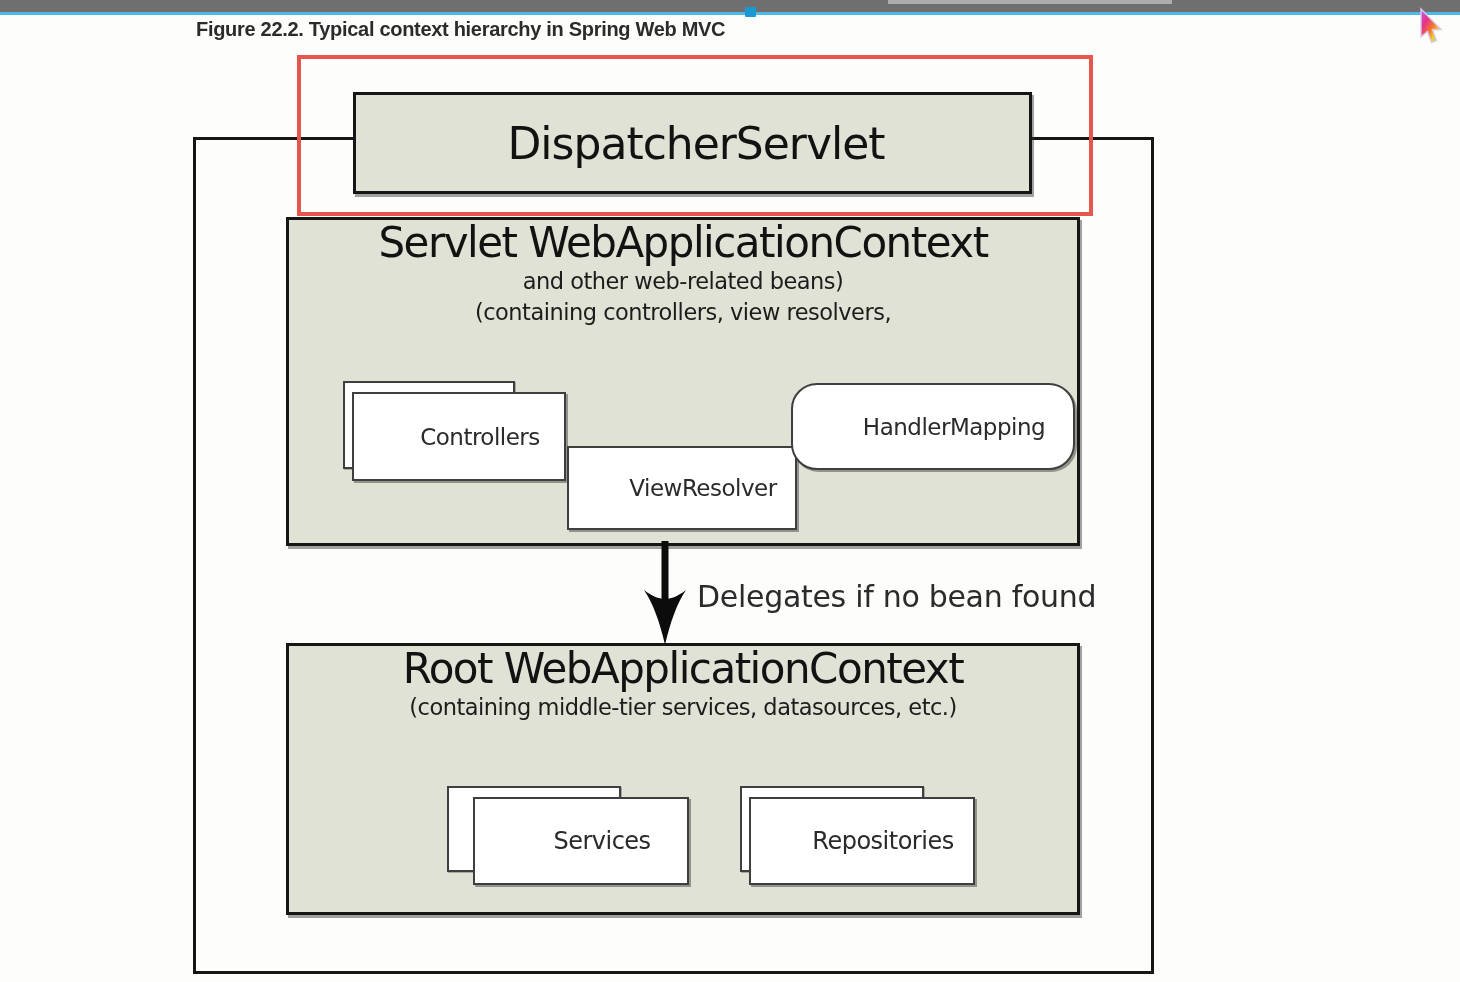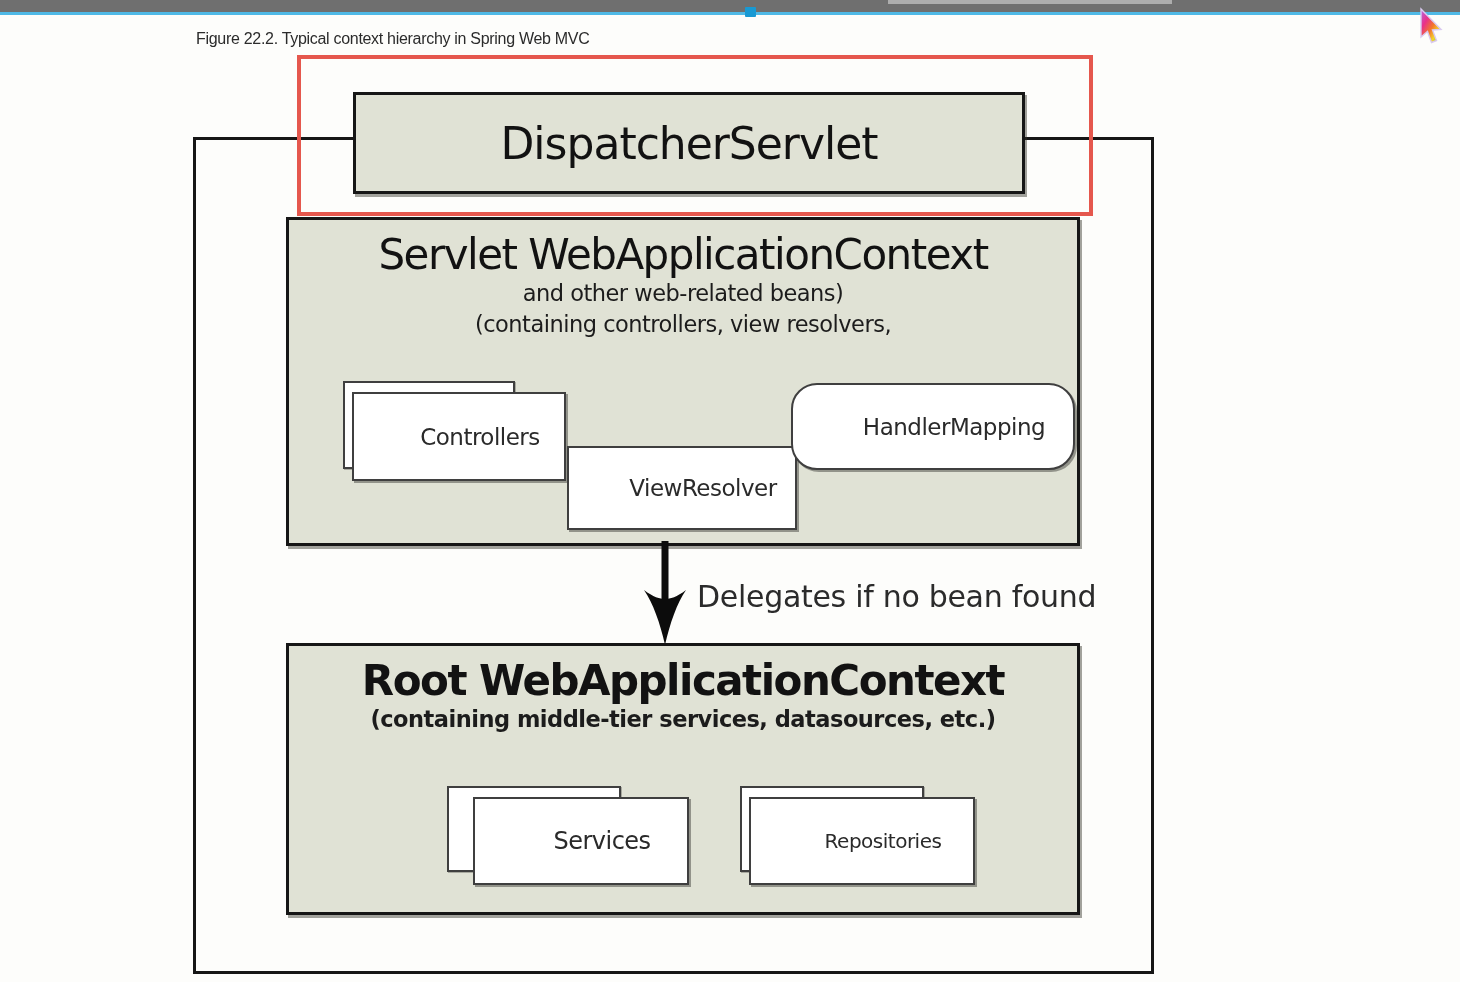--- a/index.html
+++ b/index.html
@@ -7,48 +7,48 @@
     position:relative;width:1460px;height:982px;background:#fdfdfb;
     overflow:hidden;font-family:"DejaVu Sans",sans-serif;color:#1a1a1a;
   }
   
   .topbar{position:absolute;left:0;top:0;width:1460px;height:12px;background:#6f6f6f;}
   .topbar-light{position:absolute;left:888px;top:0;width:284px;height:4px;background:#adadad;}
   .progress-line{position:absolute;left:0;top:12px;width:1460px;height:3px;background:#4fb9e6;}
   .progress-handle{position:absolute;left:745px;top:7px;width:11px;height:10px;background:#1899d3;border-radius:1px;}
   
   .caption{
-    position:absolute;left:196px;top:30px;z-index:6;
-    font-family:"Liberation Sans",sans-serif;font-weight:normal;
-    font-size:16px;color:#2b2b2b;letter-spacing:-0.3px;white-space:nowrap;
+    position:absolute;left:196px;top:18px;z-index:6;
+    font-family:"Liberation Sans",sans-serif;font-weight:bold;
+    font-size:20px;color:#2b2b2b;letter-spacing:-0.3px;white-space:nowrap;
   }
   
   .red-rect{
     position:absolute;left:297px;top:55px;width:788px;height:153px;
     border:4px solid #e5574d;z-index:5;background:transparent;
   }
   
   .outer-box{
     position:absolute;left:193px;top:137px;width:955px;height:831px;
     border:3px solid #161616;z-index:1;background:transparent;
   }
   .sage{
     background:#e0e2d5;border:3px solid #161616;
     box-shadow:2px 3px 0 rgba(50,50,40,0.45);
   }
   .dispatcher-box{
     position:absolute;left:353px;top:92px;width:666px;height:96px;z-index:2;
     display:flex;align-items:center;justify-content:center;
-    font-size:44px;letter-spacing:-1px;color:#121212;
+    font-size:44px;letter-spacing:-1px;color:#121212;padding-left:7px;
   }
   .servlet-box{position:absolute;left:286px;top:217px;width:788px;height:323px;z-index:2;}
-  .root-box{position:absolute;left:286px;top:643px;width:788px;height:266px;z-index:2;font-weight:bold;}
+  .root-box{position:absolute;left:286px;top:643px;width:788px;height:266px;z-index:2;}
   .ctx-title{
     text-align:center;font-size:42px;letter-spacing:-1.5px;color:#121212;
-    margin-top:12px;line-height:1.1;
+    margin-top:0;line-height:1.1;
   }
   .ctx-sub{
     text-align:center;font-size:22.5px;letter-spacing:-0.5px;color:#1c1c1c;line-height:1.35;
   }
   
   .wbox{
     position:absolute;background:#ffffff;border:2px solid #3f3f3f;
     display:flex;align-items:center;justify-content:center;
     font-size:23px;color:#2a2a2a;letter-spacing:-0.5px;z-index:3;
   }
@@ -126,17 +126,17 @@
     <div class="ctx-title">Root WebApplicationContext</div>
     <div class="ctx-sub">(containing middle-tier services, datasources, etc.)</div>
   </div>
 
   <div class="wbox back" style="left:447px;top:786px;width:170px;height:82px;"></div>
   <div class="wbox front" style="left:456px;top:797px;width:170px;height:84px;font-size:24px;margin-left:17px;">
     <span>Services</span>
   </div>
 
   <div class="wbox back" style="left:740px;top:786px;width:180px;height:82px;"></div>
-  <div class="wbox front" style="left:749px;top:797px;width:180px;height:84px;font-size:20px;">
+  <div class="wbox front" style="left:749px;top:797px;width:180px;height:84px;font-size:24px;">
     <span>Repositories</span>
   </div>
 
 </div>
 
 </body></html>

